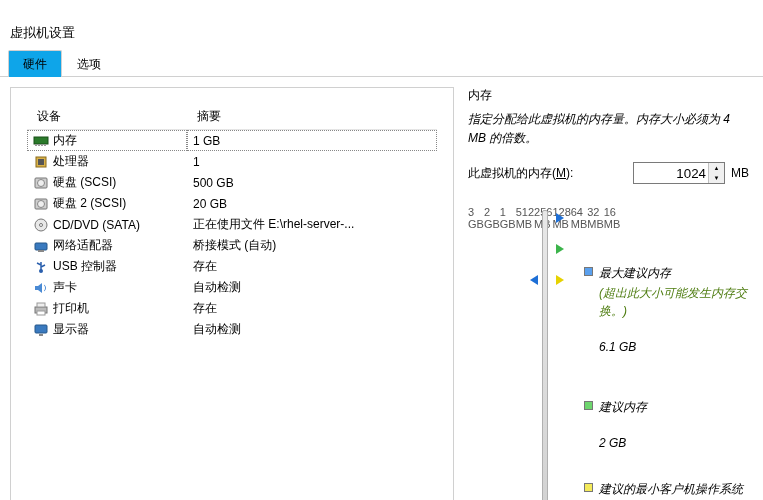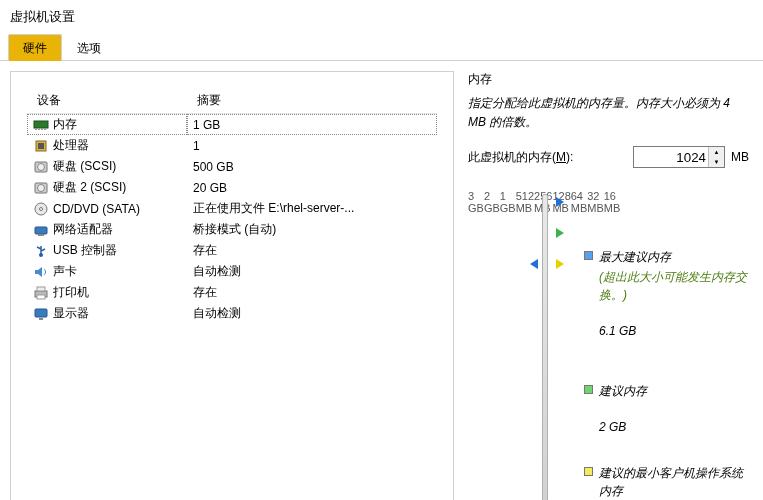--- a/index.html
+++ b/index.html
@@ -7,39 +7,39 @@
     margin: 0;
     font-family: "Microsoft YaHei", "Segoe UI", sans-serif;
     font-size: 12px;
     background: #fff;
     color: #000;
     width: 763px;
     height: 500px;
     overflow: hidden;
   }
   .window-title {
-    padding: 8px 10px 4px;
+    padding: 24px 10px 4px;
     font-size: 13px;
   }
   .tabs {
     display: flex;
     padding: 3px 8px 0;
     border-bottom: 1px solid #d0d0d0;
   }
   .tab {
     padding: 5px 14px 4px;
     border: 1px solid transparent;
     border-bottom: none;
     cursor: pointer;
     position: relative;
     top: 1px;
   }
   .tab.active {
     border-color: #d0d0d0;
-    background: #eab308;
+    background: #0ea5e9;
     border-top-left-radius: 2px;
     border-top-right-radius: 2px;
   }
   .content {
     display: flex;
     padding: 10px 10px 0;
     gap: 10px;
   }
   .left-panel {
     border: 1px solid #d0d0d0;

